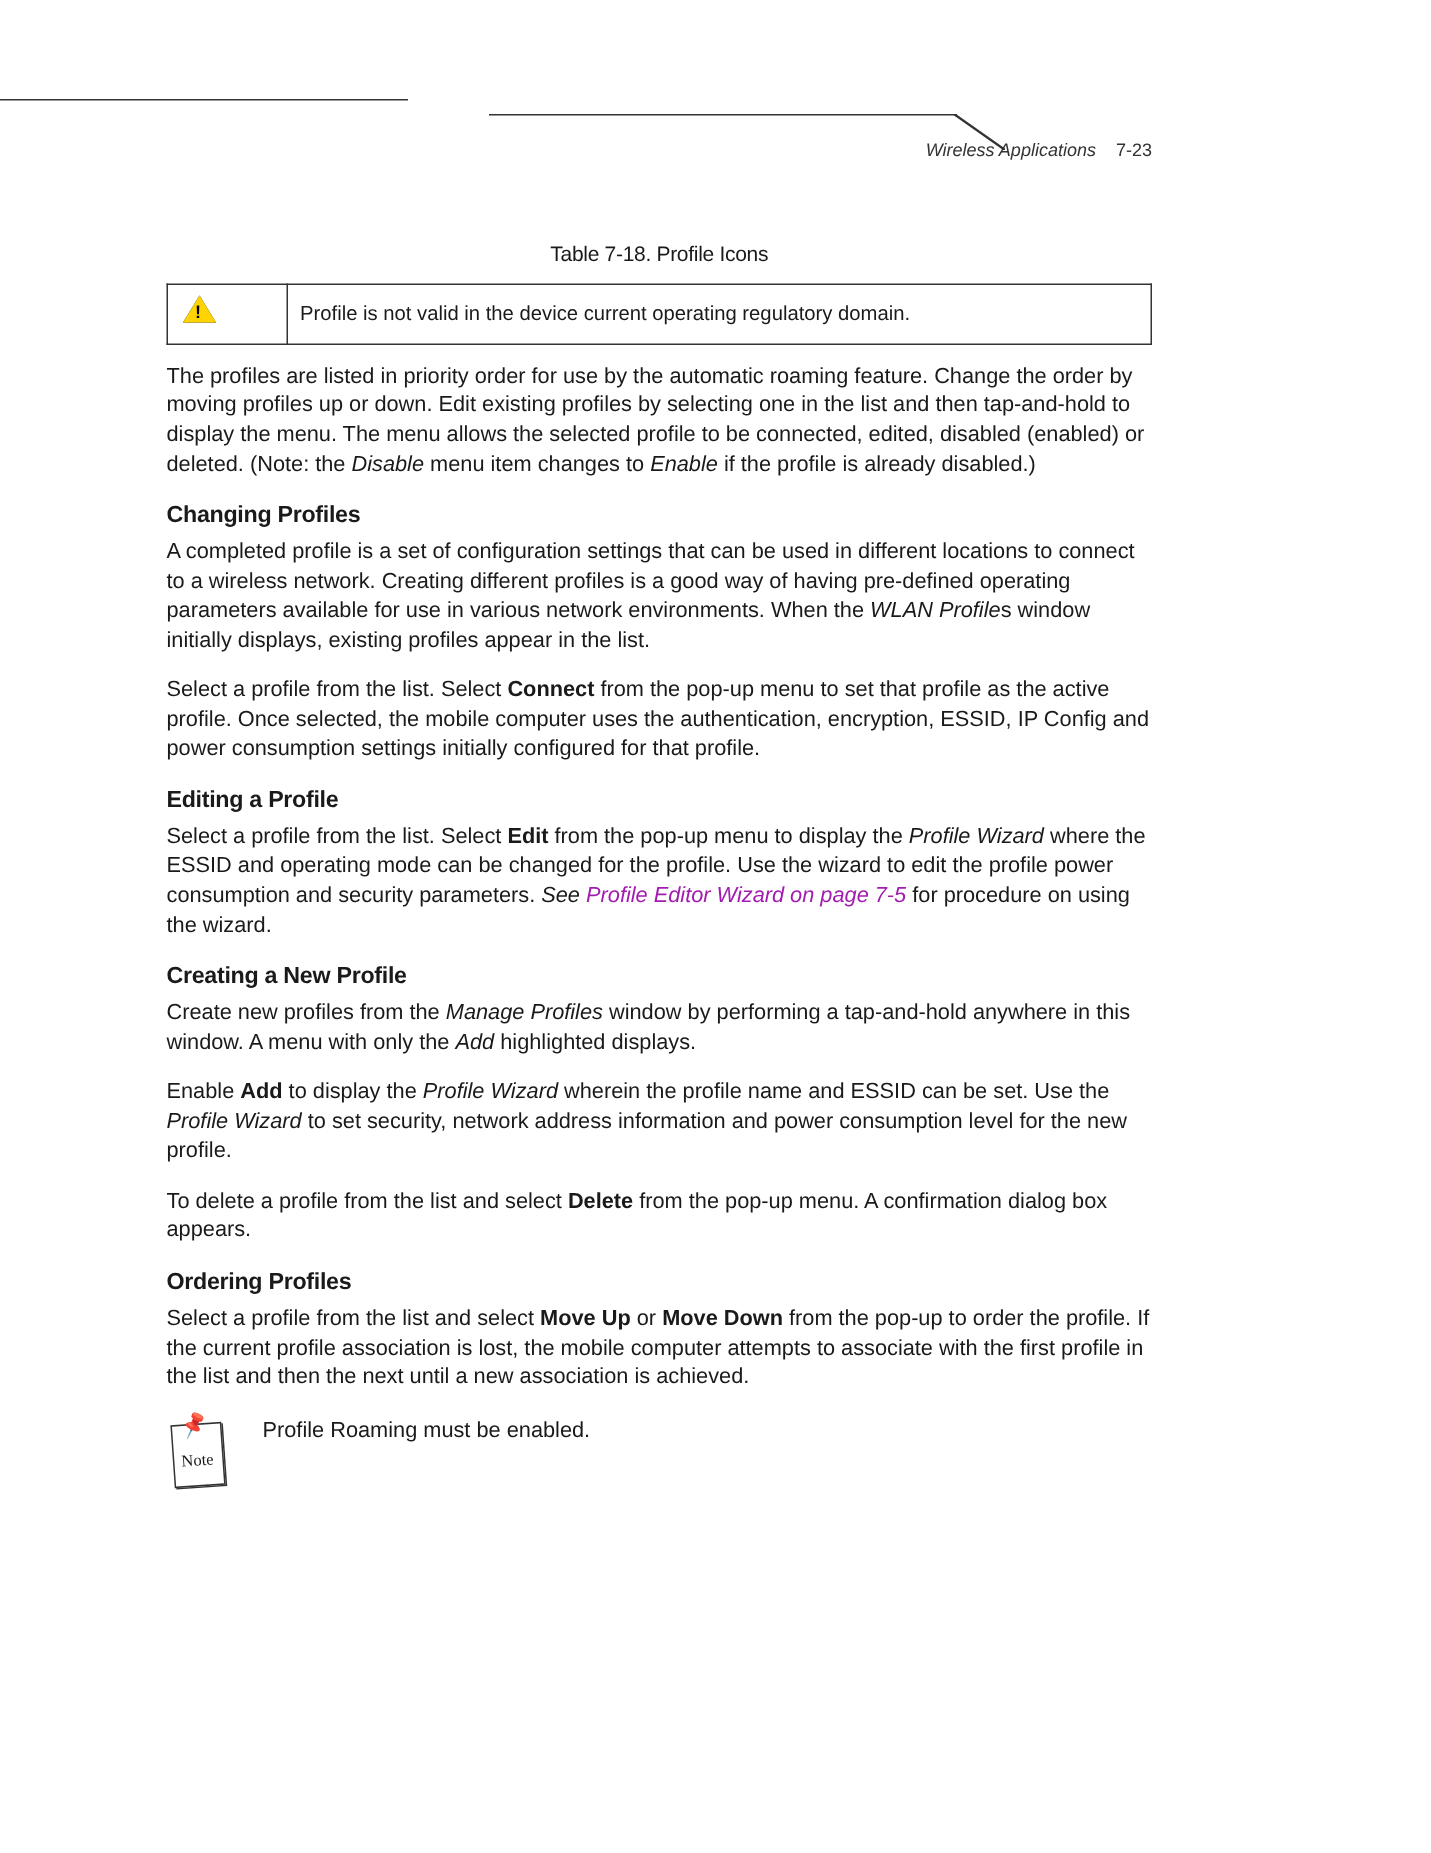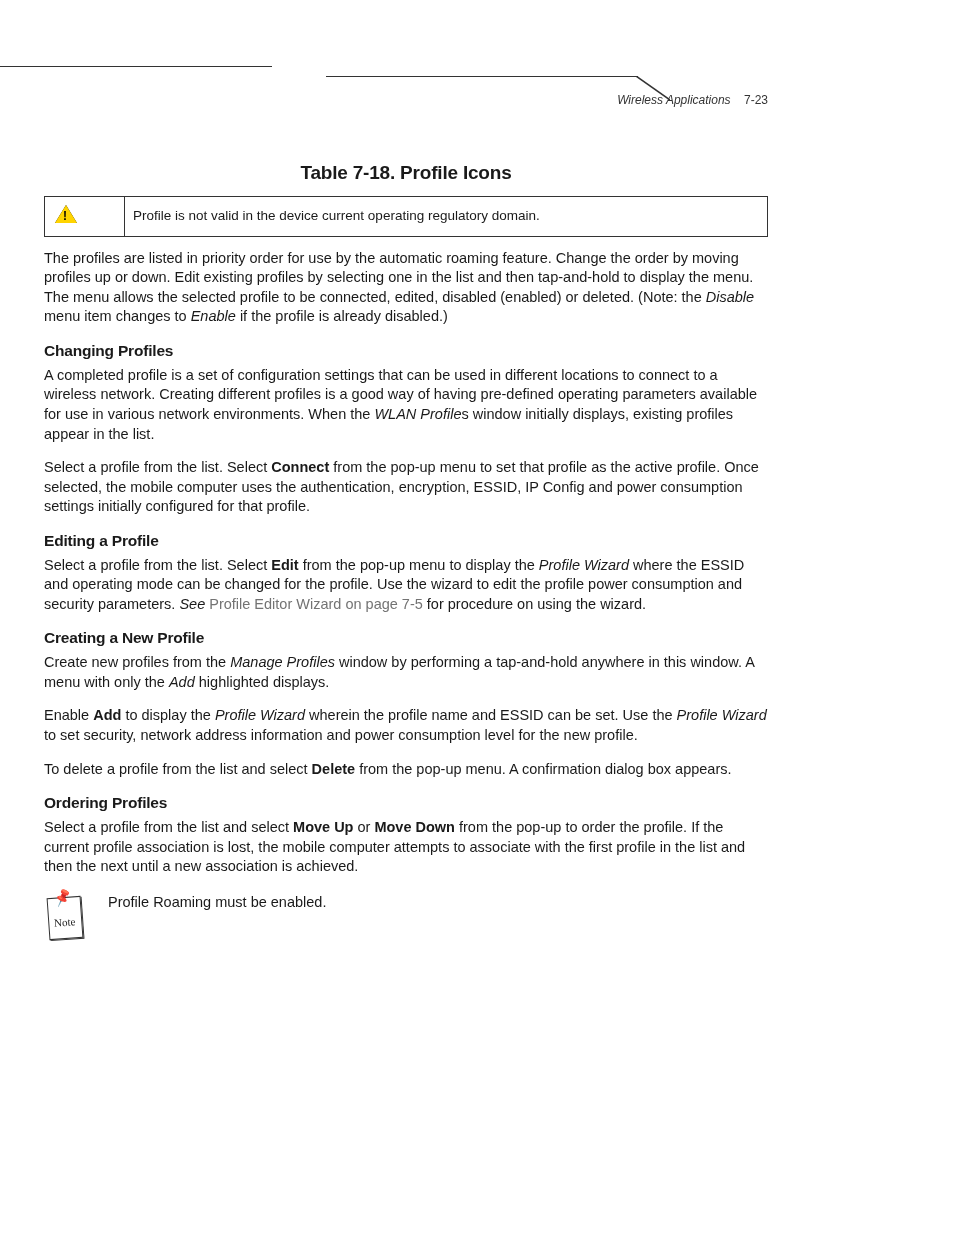--- a/index.html
+++ b/index.html
@@ -9,21 +9,21 @@
     background: #fff;
     font-family: "Helvetica Neue", Helvetica, Arial, sans-serif;
     color: #1a1a1a;
     font-size: 14.5px;
     line-height: 1.35;
   }
   .page {
     position: relative;
     width: 830px;
     height: 1235px;
-    padding: 90px 62px 40px 44px;
+    padding: 90px 62px 40px 111px;
   }
   
   .top-rules {
     position: absolute;
     left: 0;
     top: 66px;
     width: 954px;
     height: 26px;
     pointer-events: none;
   }
@@ -60,22 +60,22 @@
   }
   .running-head .pn {
     font-style: normal;
     margin-left: 10px;
   }
   .content {
     margin-top: 70px;
   }
   h3.table-title {
     text-align: center;
-    font-size: 19px;
-    font-weight: 700;
+    font-size: 14px;
+    font-weight: 400;
     letter-spacing: -0.2px;
     margin-bottom: 10px;
   }
   table.icons {
     width: 100%;
     border-collapse: collapse;
     margin-bottom: 12px;
   }
   table.icons td {
     border: 1px solid #333;
@@ -134,21 +134,22 @@
   h4.section {
     font-size: 15.5px;
     font-weight: 700;
     letter-spacing: -0.2px;
     margin-top: 4px;
     margin-bottom: 4px;
   }
   .italic { font-style: italic; }
   .bold { font-weight: 700; }
   a.xref {
-    color: #737373;
+    color: #a21caf;
+    font-style: italic;
     text-decoration: none;
   }
   .note-block {
     display: flex;
     align-items: flex-start;
     gap: 20px;
     margin-top: 8px;
   }
   .note-icon {
     width: 44px;

